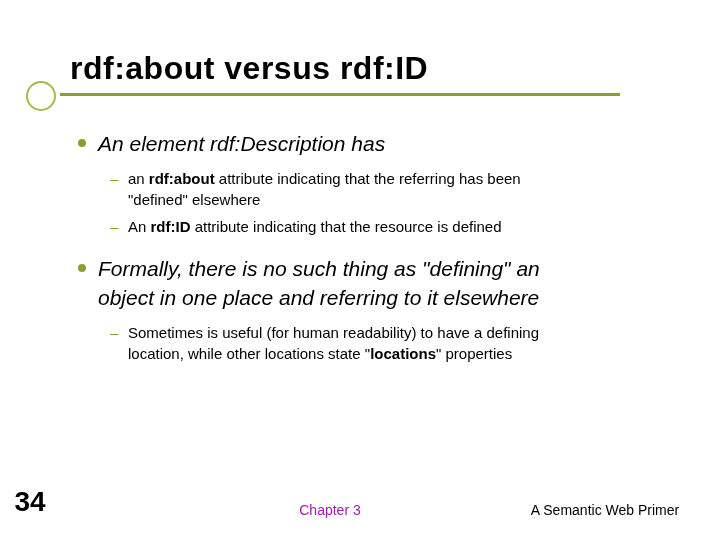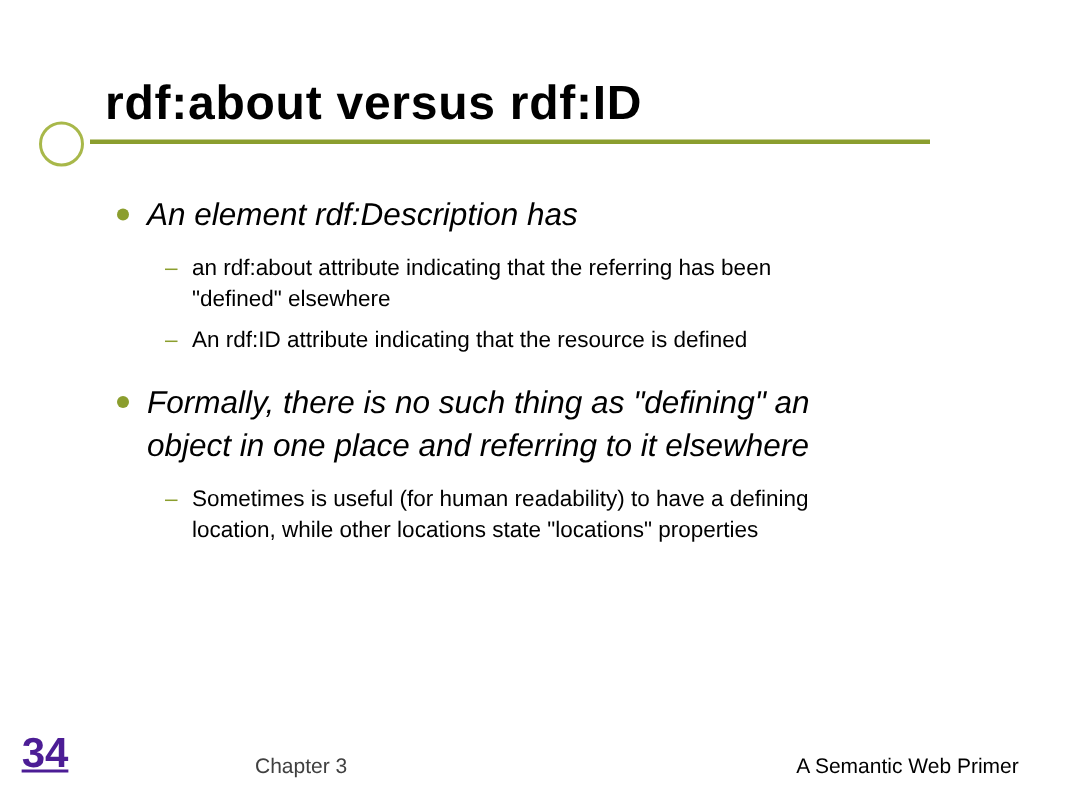--- a/index.html
+++ b/index.html
@@ -73,42 +73,41 @@
     margin-bottom: 6px;
   }
   .l2::before {
     content: "–";
     position: absolute;
     left: -18px;
     top: 0;
     color: #8b9e2e;
     font-size: 15px;
   }
-  b { font-weight: normal; text-align: center; }
+  b { font-weight: bold; text-align: center; }
   .footer {
     position: absolute;
     bottom: 22px;
     left: 0;
     width: 720px;
     display: flex;
     align-items: flex-end;
   }
   .pagenum {
     width: 60px;
     font-size: 28px;
     font-weight: bold;
-    color: #4c1d95;
+    color: #000000;
     text-align: center;
-    text-decoration: underline;
   }
   .foot-center {
     flex: 1;
-    text-align: left;
+    text-align: center;
     font-size: 14px;
-    color: #404040;
+    color: #a21caf;
     padding-left: 110px;
   }
   .foot-right {
     width: 230px;
     text-align: center;
     font-size: 14px;
     color: #000;
   }
 </style>
 </head>

